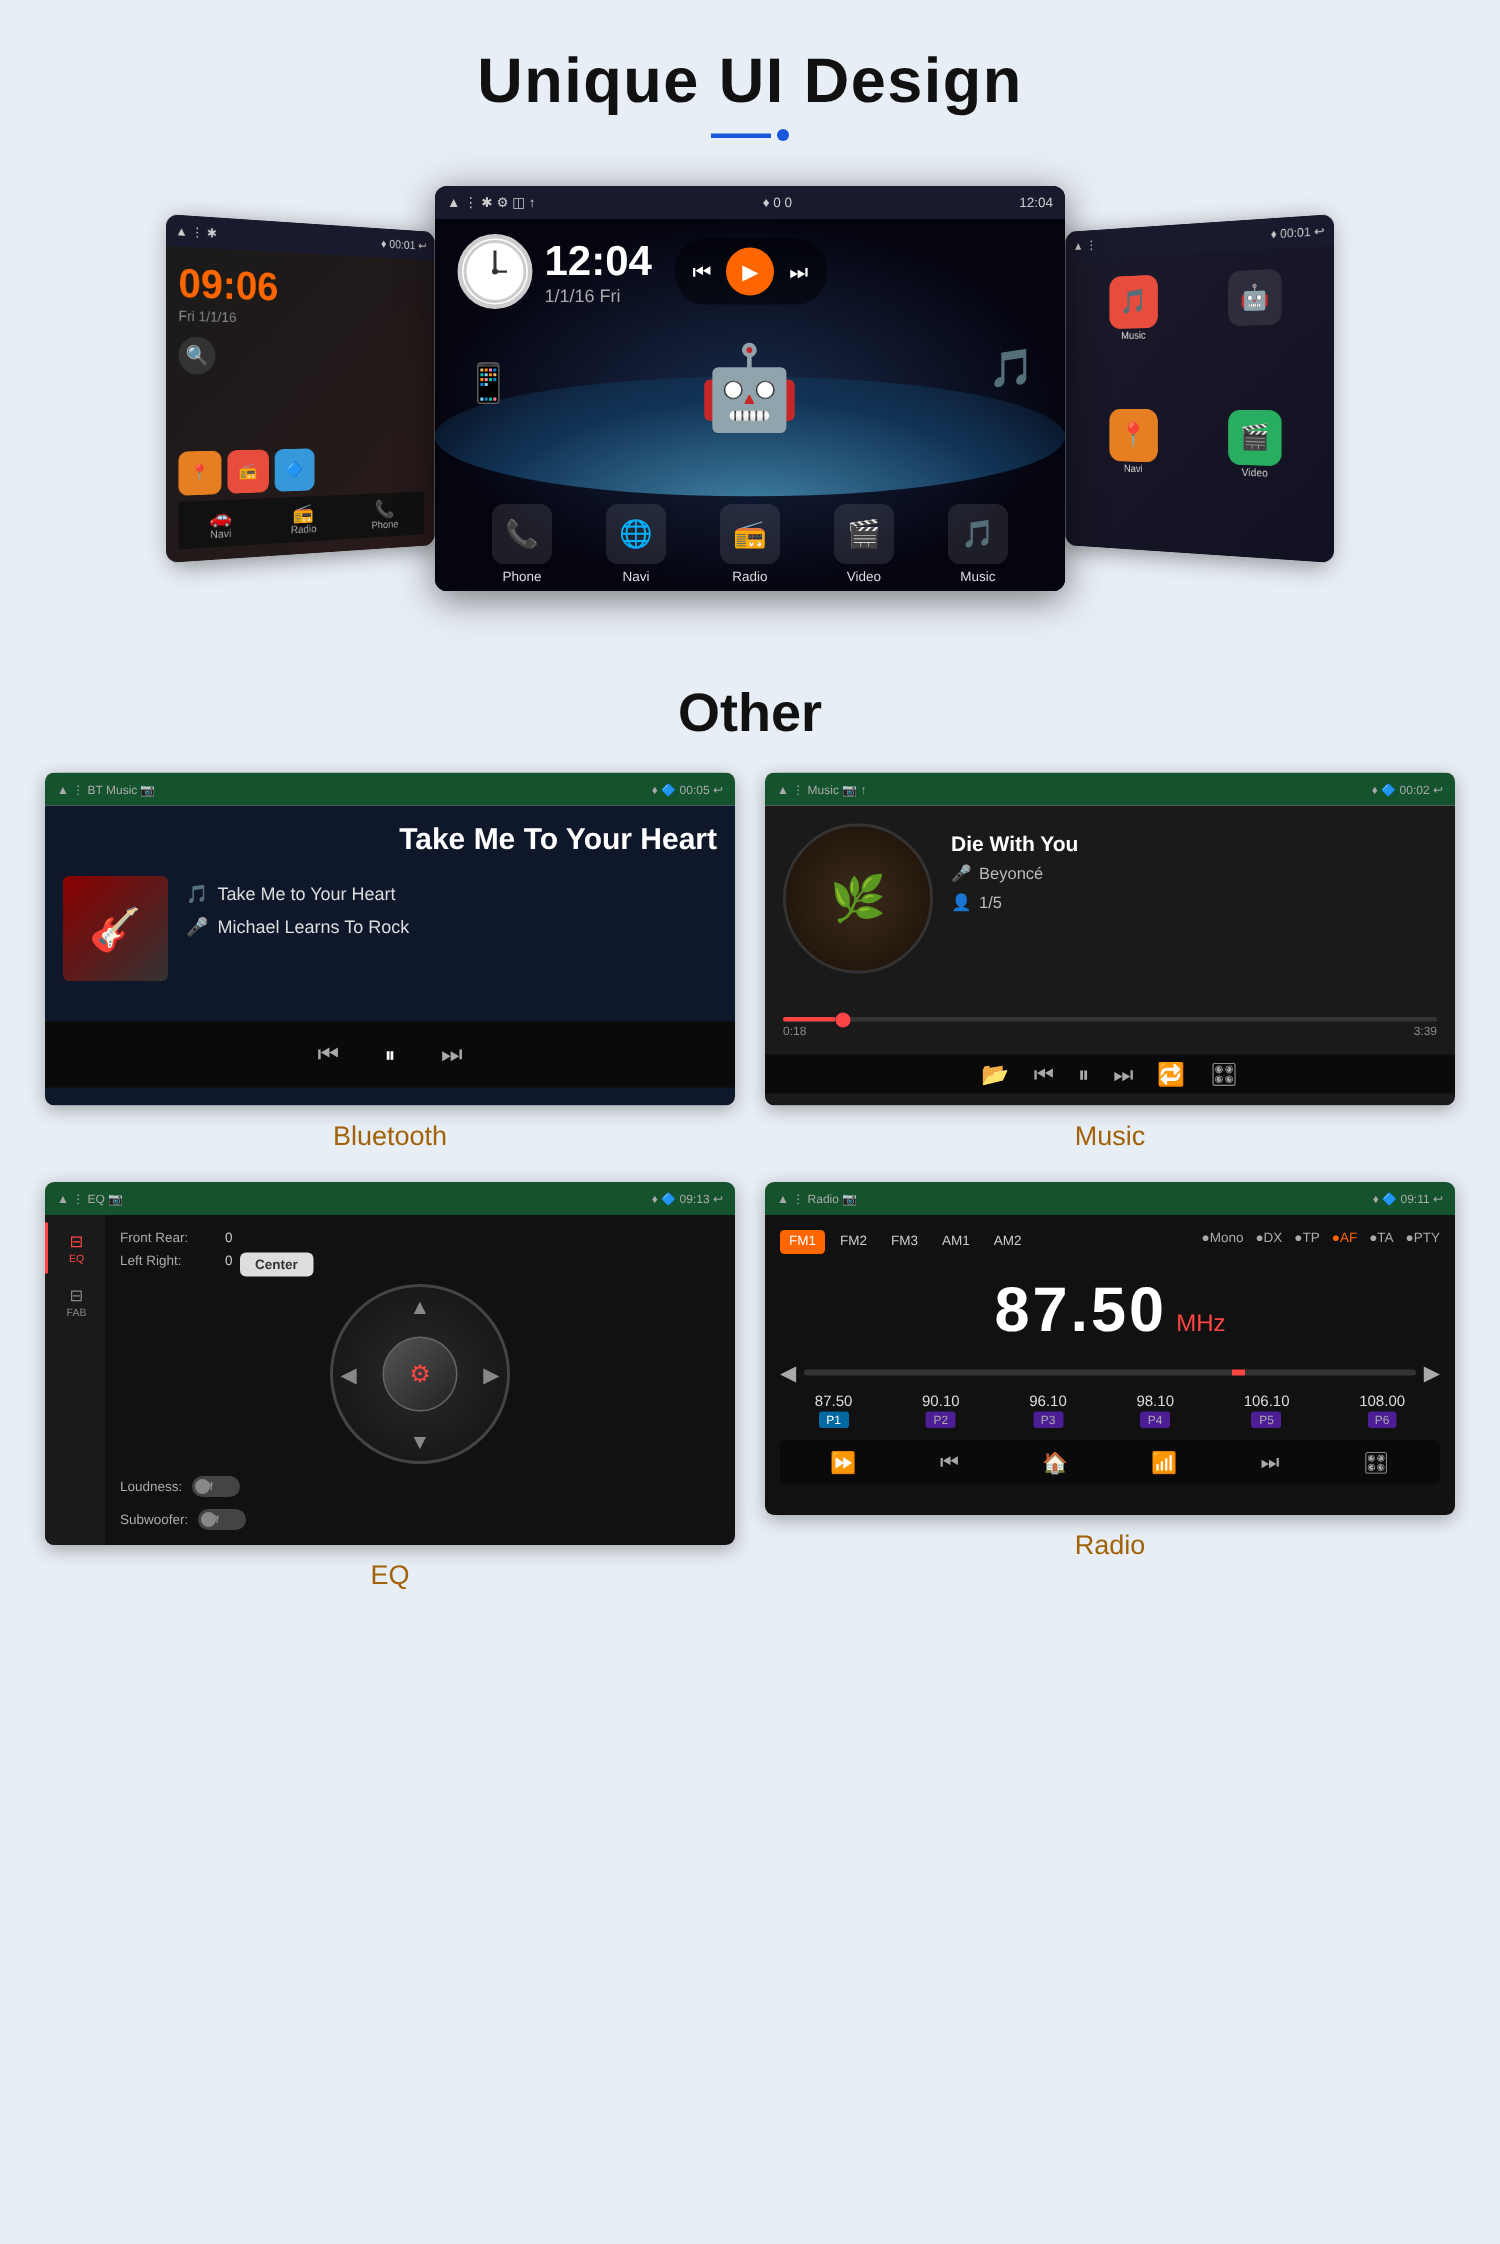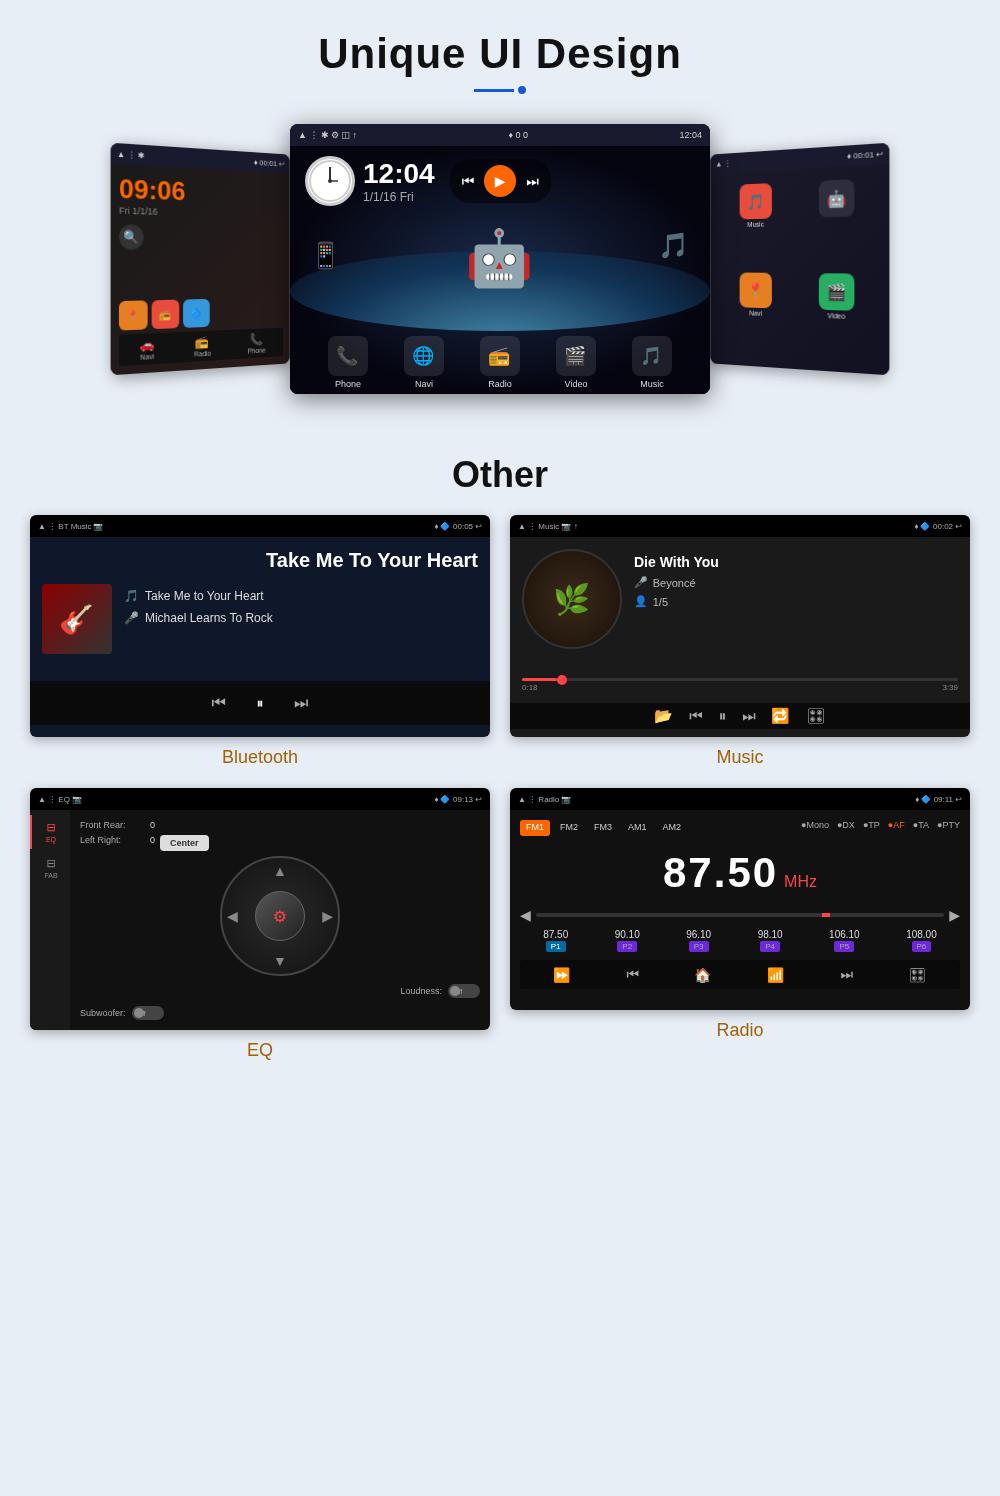--- a/index.html
+++ b/index.html
@@ -316,21 +316,21 @@
     }
 
     
     .car-screen {
       width: 100%;
       border-radius: 6px;
       overflow: hidden;
       box-shadow: 0 3px 12px rgba(0,0,0,0.3);
     }
     .car-screen-statusbar {
-      background: #000000;
+      background: #14532d;
       height: 22px;
       display: flex;
       align-items: center;
       justify-content: space-between;
       padding: 0 8px;
       font-size: 8px;
       color: #aaa;
     }
 
     
@@ -568,21 +568,20 @@
     .eq-arrow.down { bottom: 5px; left: 50%; transform: translateX(-50%); }
     .eq-arrow.left { left: 5px; top: 50%; transform: translateY(-50%); }
     .eq-arrow.right { right: 5px; top: 50%; transform: translateY(-50%); }
     .eq-loudness-row {
       display: flex;
       align-items: center;
       gap: 6px;
       margin: 8px 0;
       color: #aaa;
       font-size: 9px;
-      justify-content: flex-end;
     }
     .toggle-off {
       background: #444;
       border-radius: 10px;
       width: 32px;
       height: 14px;
       display: flex;
       align-items: center;
       padding: 2px;
       position: relative;
@@ -668,21 +667,21 @@
       margin-bottom: 8px;
     }
     .preset-item {
       display: flex;
       flex-direction: column;
       align-items: center;
       gap: 1px;
     }
     .preset-freq { color: #ddd; font-size: 10px; }
     .preset-num {
-      background: #6d28d9;
+      background: #4c1d95;
       color: #aaa;
       font-size: 8px;
       padding: 1px 5px;
       border-radius: 2px;
     }
     .preset-num.active { background: #0369a1; color: white; }
     .radio-controls {
       display: flex;
       justify-content: space-around;
       align-items: center;

